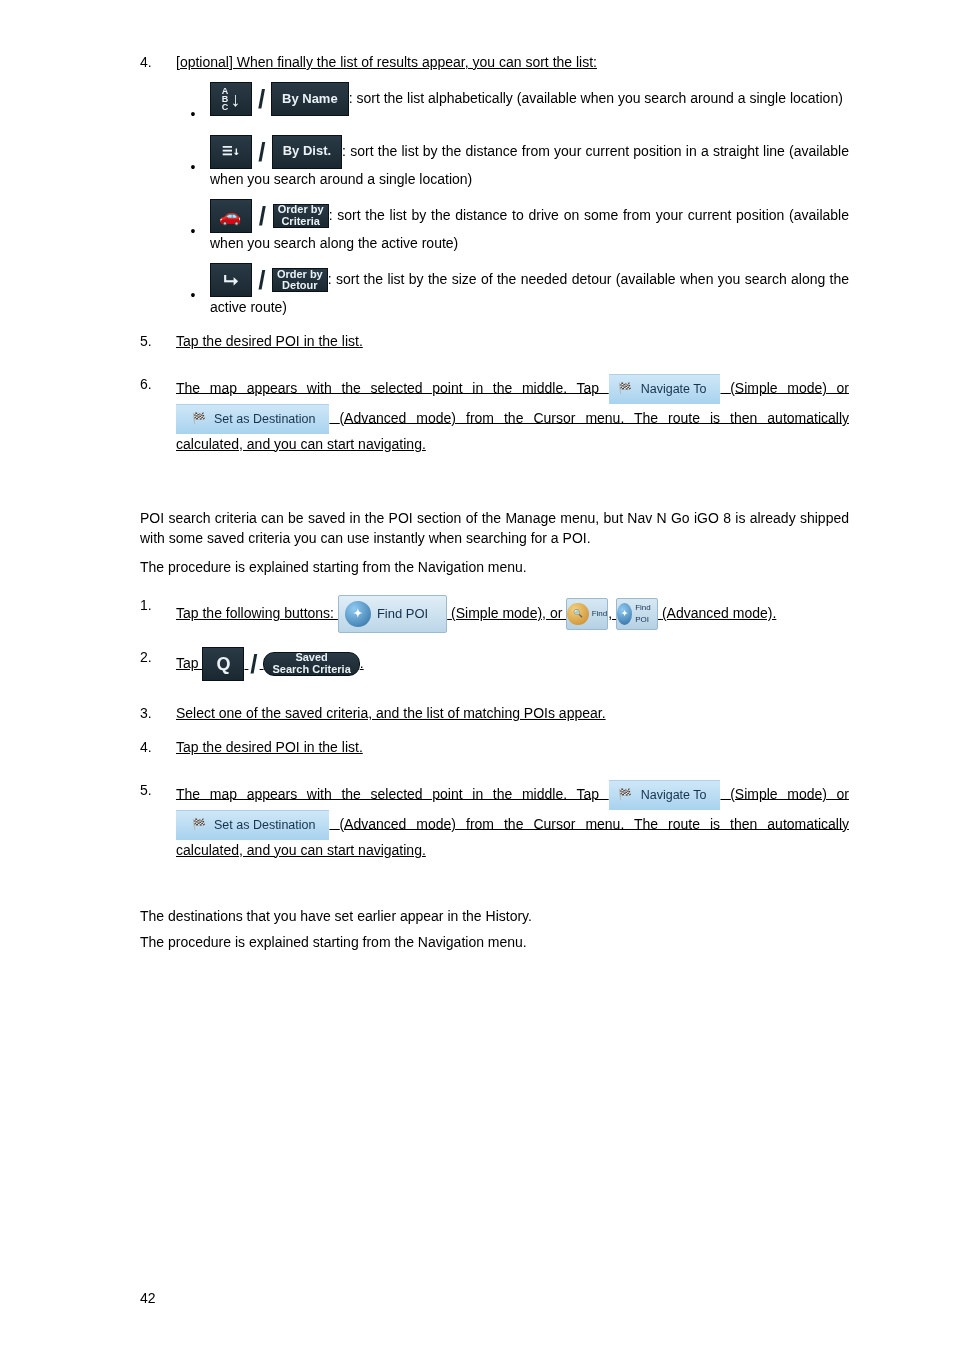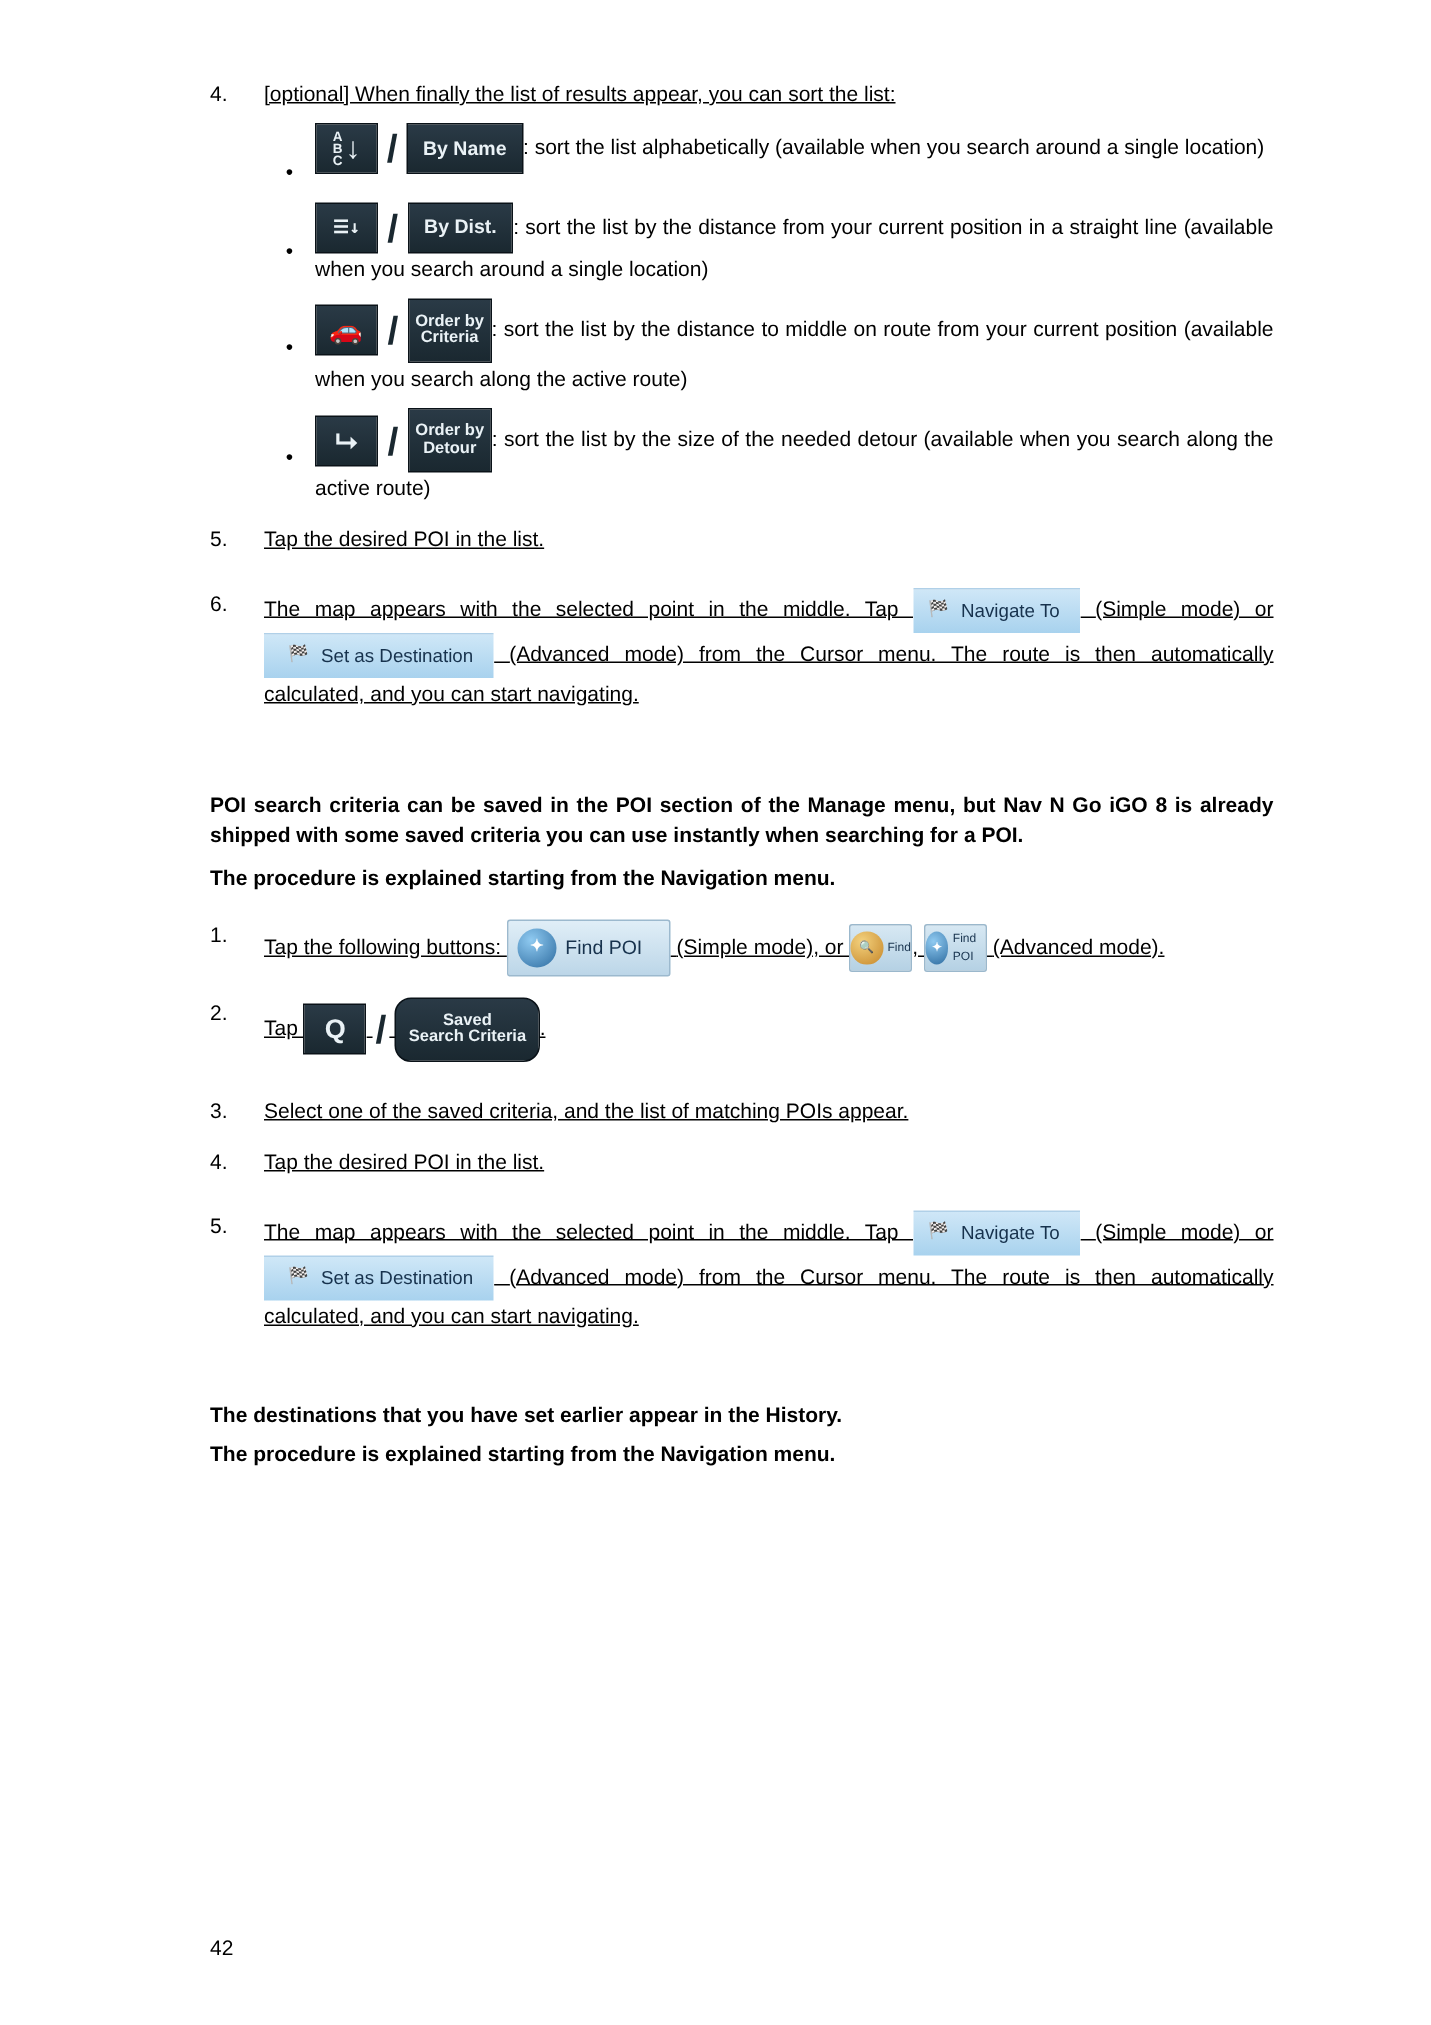--- a/index.html
+++ b/index.html
@@ -48,40 +48,39 @@
     flex-shrink: 0;
     padding-top: 22px;
   }
   .sub-li .li-content {
     flex: 1;
   }
   .para {
     line-height: 1.45;
     text-align: justify;
     margin-top: 16px;
-    font-weight: bold;
   }
   .heading-area { margin-top: 54px; }
   .section { margin-top: 46px; }
 
   .btn-dark {
     display: inline-flex;
     align-items: center;
     justify-content: center;
     height: 34px;
     background: linear-gradient(#2a3a46,#1a2830);
     color: #eaf2f6;
     font-weight: bold;
     font-size: 13px;
     padding: 0 10px;
     border: 1px solid #0a1218;
     vertical-align: middle;
     box-sizing: border-box;
   }
-  .btn-dark.small { height:43px; font-size:11px; padding: 0 4px; line-height:1.05; }
+  .btn-dark.small { height:24px; font-size:11px; padding: 0 4px; line-height:1.05; }
   .btn-dark.small .two-line { text-align:center; }
   .btn-dark.icon-only { width:42px; padding:0; }
 
   .slash-sep {
     display: inline-block;
     vertical-align: middle;
     font-size: 26px;
     font-weight: bold;
     color: #1a2830;
     margin: 0 2px;
@@ -195,21 +194,21 @@
 
     <div class="sub-li">
       <span class="bullet">•</span>
       <div class="li-content">
         <span class="btn-dark icon-only">
             <span class="car-glyph">🚗</span>
           </span>
         <span class="slash-sep">/</span>
         <span class="btn-dark small">
           <span class="two-line"><span>Order by</span><br><span>Criteria</span></span>
-        </span><span>: sort the list by the distance to middle on route from your current position (available when you search along the active route)</span>
+        </span><span>: sort the list by the distance to drive on some from your current position (available when you search along the active route)</span>
       </div>
     </div>
 
     <div class="sub-li">
       <span class="bullet">•</span>
       <div class="li-content">
         <span class="btn-dark icon-only">
             <span class="turn-glyph">⮡</span>
           </span>
         <span class="slash-sep">/</span>

